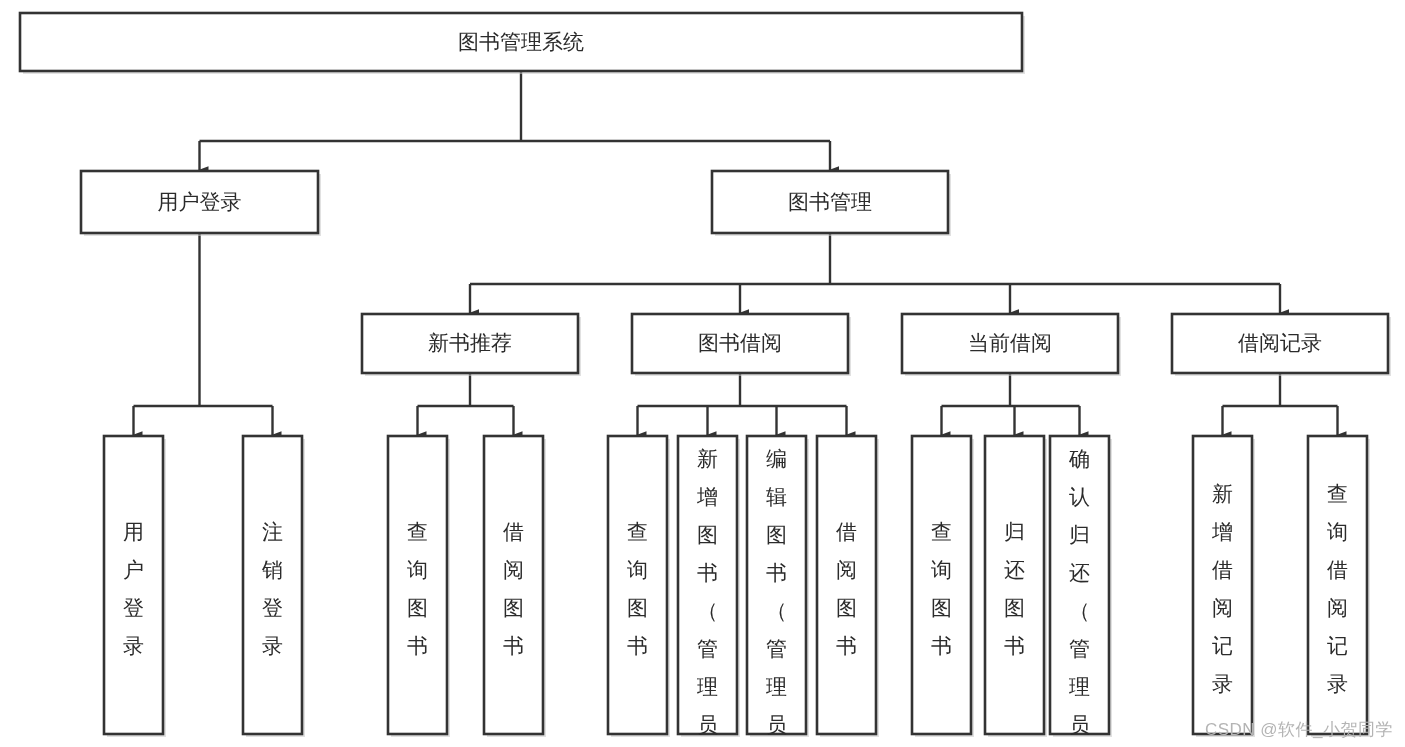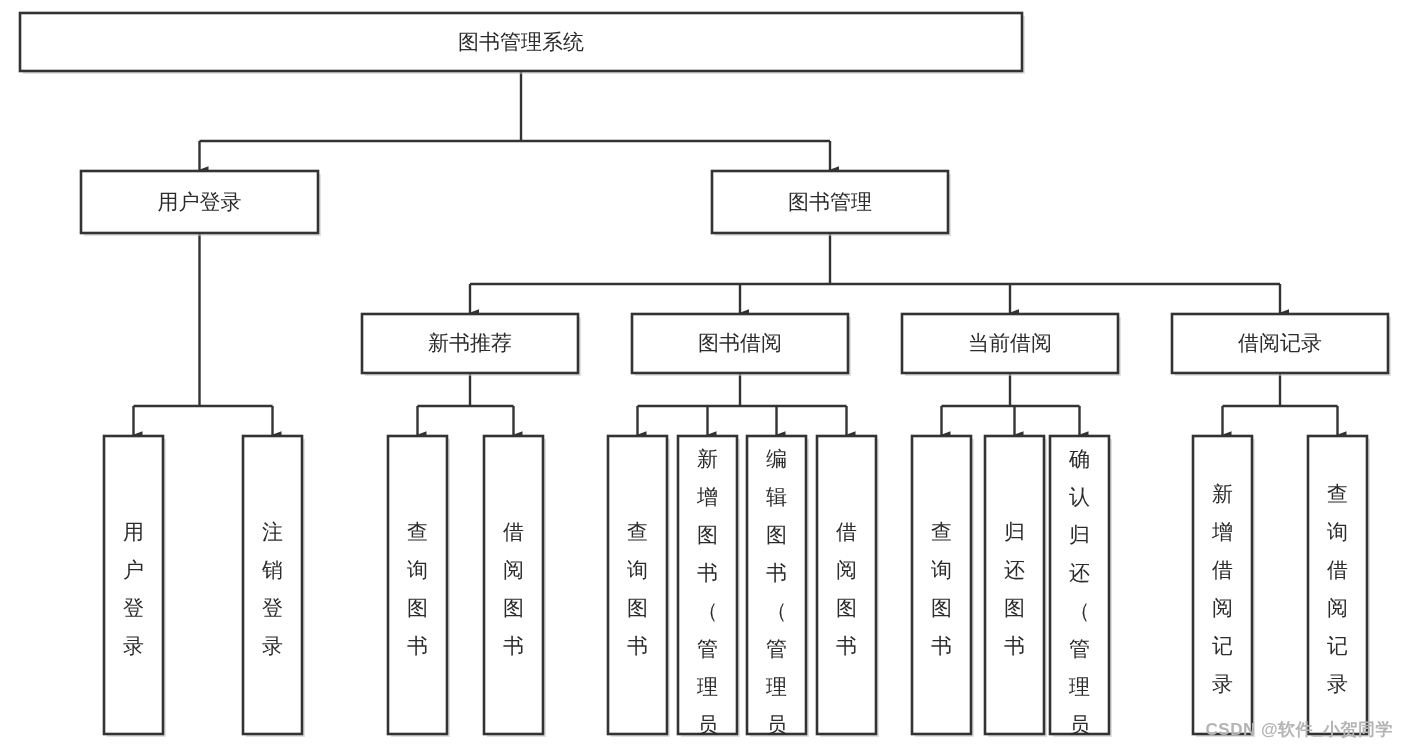--- a/index.html
+++ b/index.html
@@ -51,21 +51,20 @@
   .watermark {
     position: absolute;
     right: 12px;
     bottom: 6px;
     color: #b4b4b4;
     font-size: 17px;
     font-family: "Liberation Sans", "DejaVu Sans", sans-serif;
     letter-spacing: 0.5px;
     white-space: nowrap;
     user-select: none;
-    font-weight: bold;
   }
 </style>
 </head>
 <body>
 
 <svg id="diagram" viewBox="0 0 1405 747" xmlns="http://www.w3.org/2000/svg">
   <defs>
     <marker id="arrowhead" markerWidth="9" markerHeight="11" refX="4.2" refY="9.4" orient="auto" markerUnits="userSpaceOnUse">
       <path d="M0.4,0.4 L8.0,0.4 L4.2,10.4 Z" fill="#333333"></path>
     </marker>

